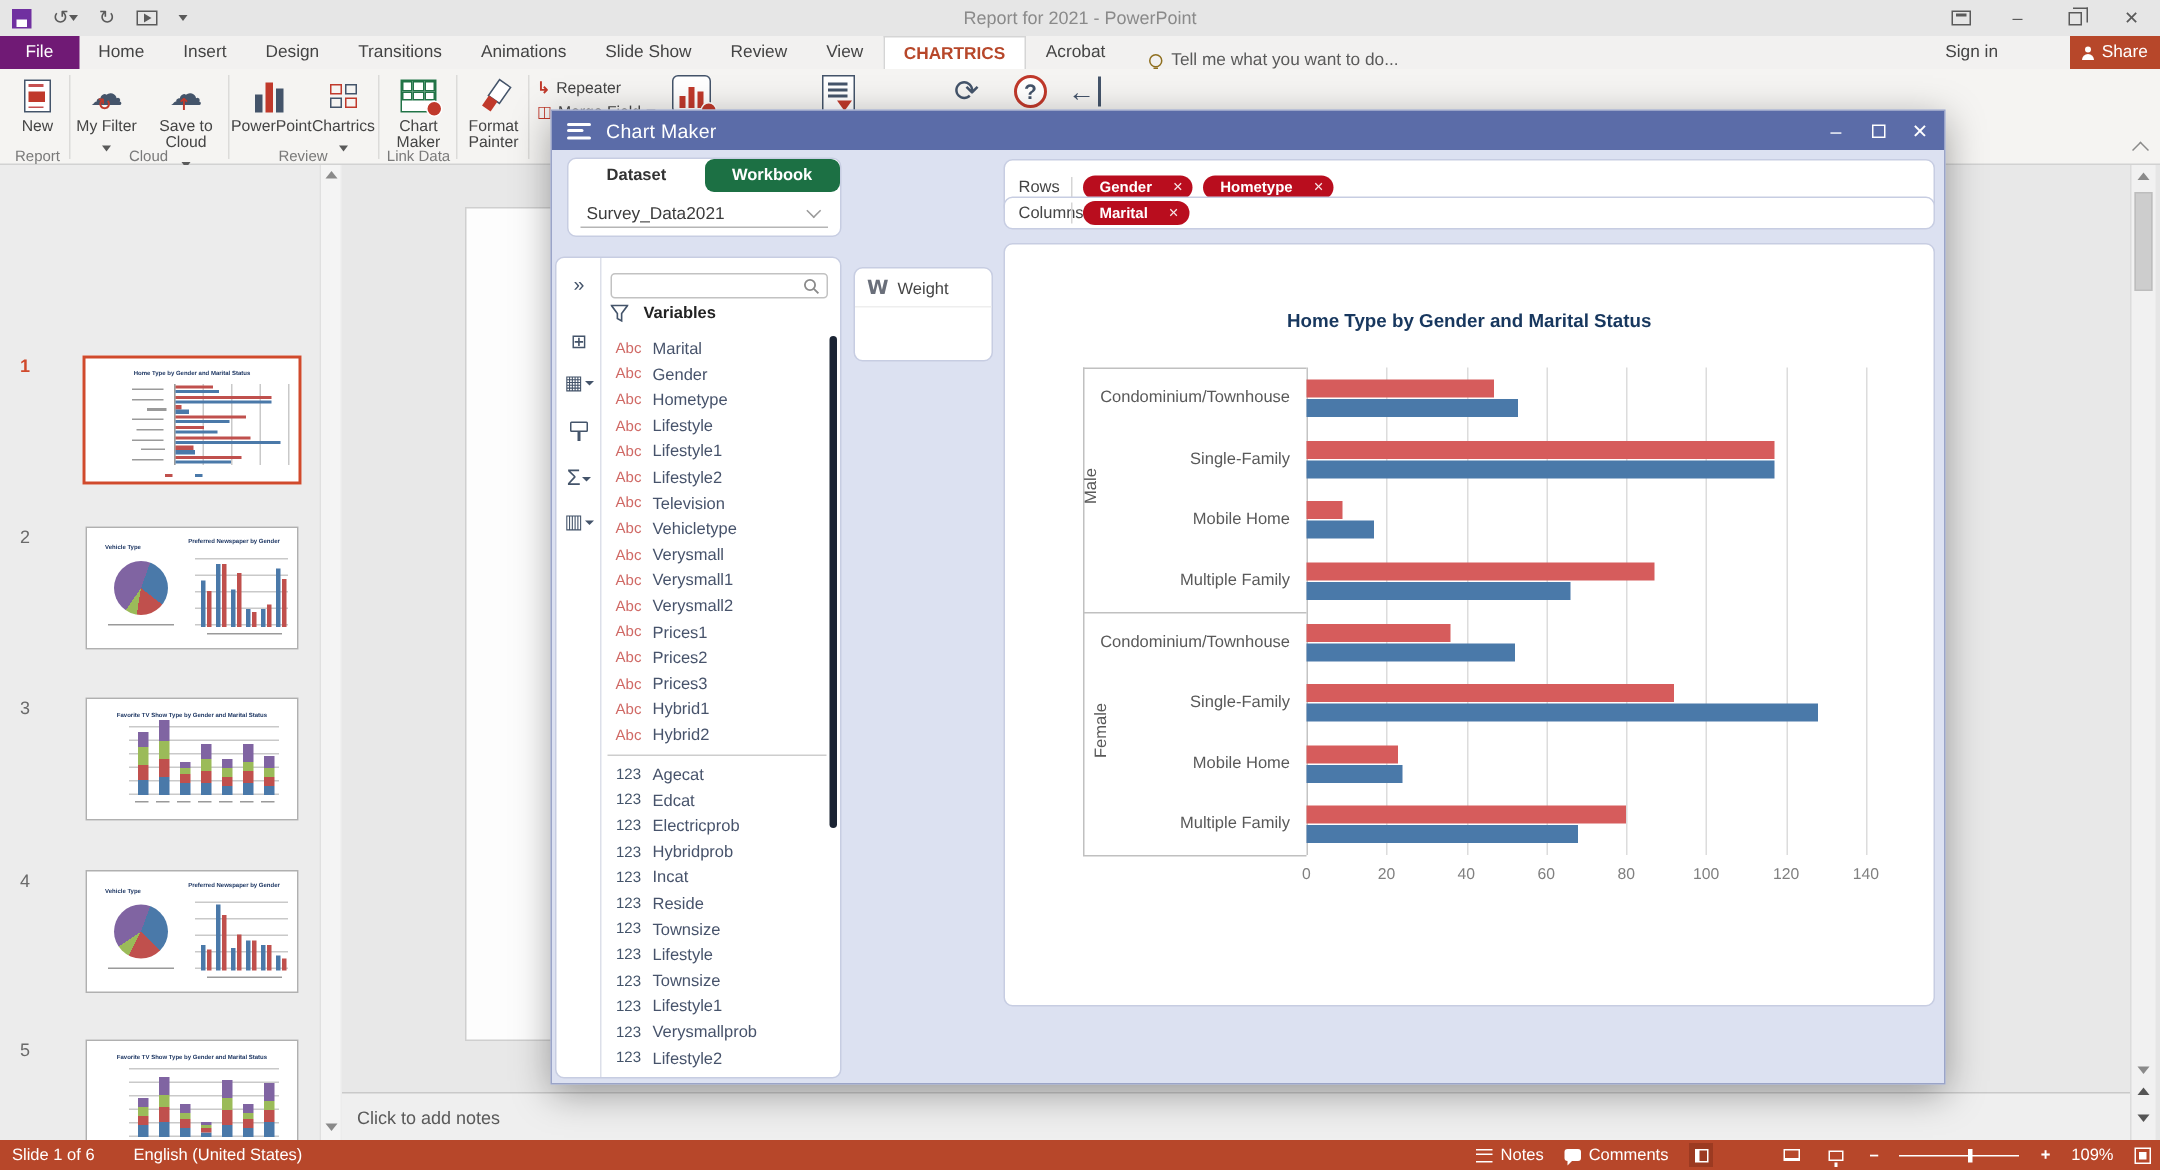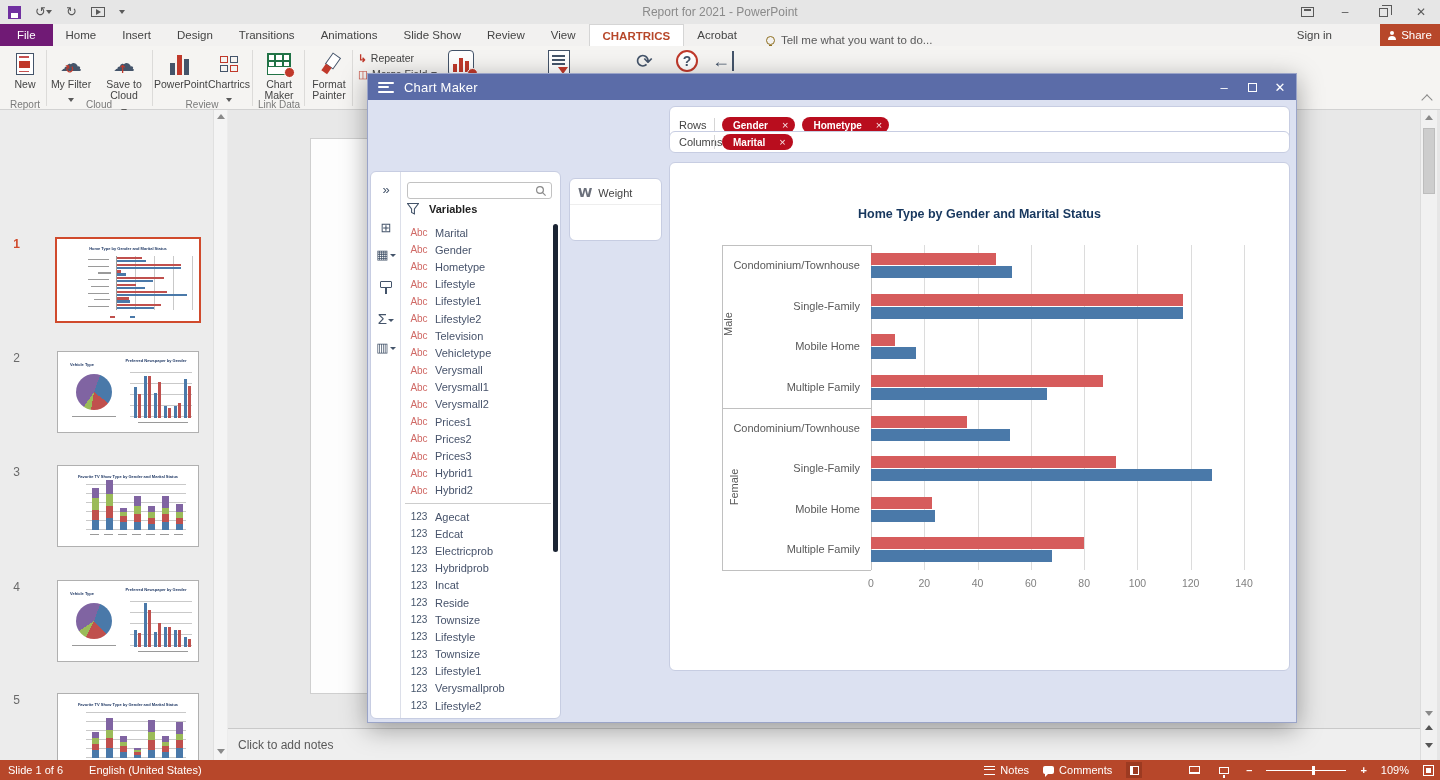--- a/index.html
+++ b/index.html
@@ -600,20 +600,31 @@
       </div>
     <div id="dlg-title">Chart Maker</div>
     <div id="dlg-ctrls">
       <span class="c">–</span>
       <span class="c"><span class="ic-max"></span></span>
       <span class="c">✕</span>
     </div>
   </div>
   <div id="dlg-body">
 
+    <div class="card" id="dataset-card">
+      <div id="ds-tabs">
+        <div class="dtab" id="tab-dataset">Dataset</div>
+        <div class="dtab" id="tab-workbook">Workbook</div>
+      </div>
+      <div id="ds-select">
+        <span>Survey_Data2021</span>
+        <span class="chev"></span>
+        <span class="uline"></span>
+      </div>
+    </div>
 
 
     <div class="card" id="weight-card">
       <div class="mini-head" style="border-bottom-color:#eee">
         <span class="wglyph">W</span>
         <span>Weight</span>
       </div>
     </div>
 
     <div class="card field" id="rows-field">

